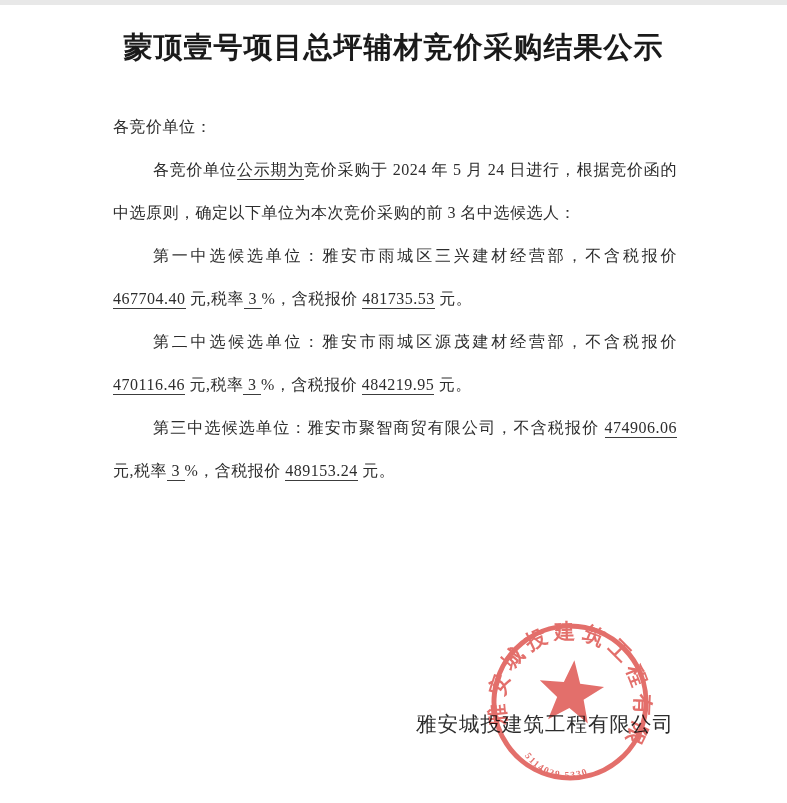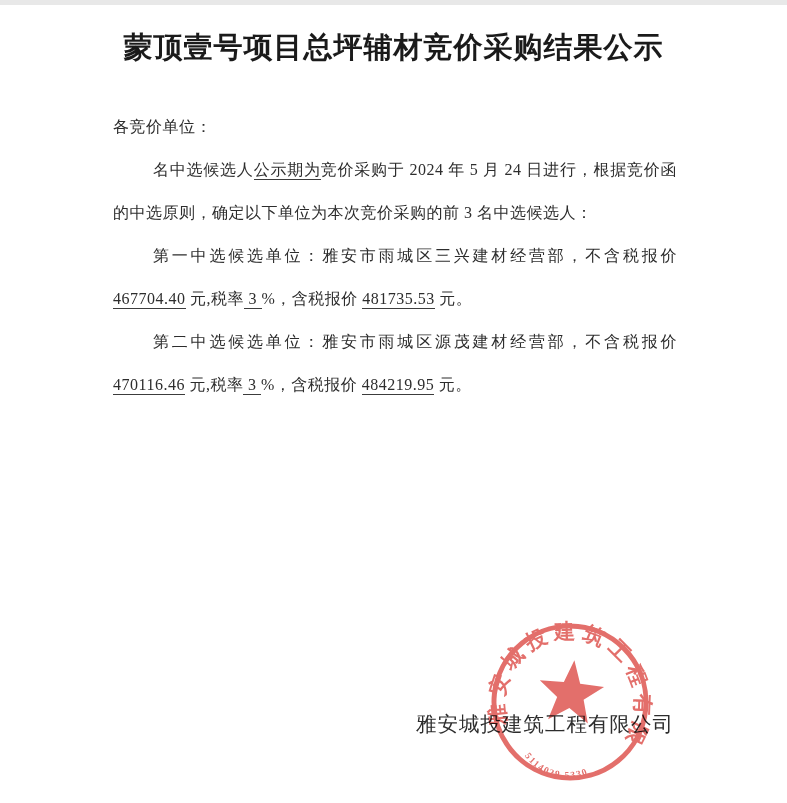--- a/index.html
+++ b/index.html
@@ -66,23 +66,24 @@
 </style>
 </head>
 <body>
 
 <div class="page">
 
   <h1 class="title">蒙顶壹号项目总坪辅材竞价采购结果公示</h1>
 
   <div class="body-text" id="body-paragraphs">
       <div class="para"><span>各竞价单位：</span></div>
-      <div class="para indent"><span>名中选候选人</span><span class="u">公示期为</span><span>竞价采购于 2024 年 5 月 24 日进行，根据竞价函的中选原则，确定以下单位为本次竞价采购的前 3 名中选候选人：</span></div>
+      <div class="para indent"><span>各竞价单位</span><span class="u">公示期为</span><span>竞价采购于 2024 年 5 月 24 日进行，根据竞价函的中选原则，确定以下单位为本次竞价采购的前 3 名中选候选人：</span></div>
       <div class="para indent"><span>第一中选候选单位：雅安市雨城区三兴建材经营部，不含税报价 </span><span class="u">467704.40</span><span> 元,税率</span><span class="u"> 3 </span><span>%，含税报价 </span><span class="u">481735.53</span><span> 元。</span></div>
       <div class="para indent"><span>第二中选候选单位：雅安市雨城区源茂建材经营部，不含税报价 </span><span class="u">470116.46</span><span> 元,税率</span><span class="u"> 3 </span><span>%，含税报价 </span><span class="u">484219.95</span><span> 元。</span></div>
+      <div class="para indent"><span>第三中选候选单位：雅安市聚智商贸有限公司，不含税报价 </span><span class="u">474906.06</span><span> 元,税率</span><span class="u"> 3 </span><span>%，含税报价 </span><span class="u">489153.24</span><span> 元。</span></div>
     </div>
 
   <div class="signature">
     <div>雅安城投建筑工程有限公司</div>
   </div>
 
   <svg class="stamp" viewBox="-101 -101 202 202">
     <g transform="rotate(6)">
       <circle cx="0" cy="0" r="76" fill="none" stroke="var(--stamp-red,#dd4f4a)" stroke-width="5"></circle>
       <polygon transform="translate(0,-8)" fill="var(--stamp-red,#dd4f4a)" points="0,-34 8.2,-11.3 32.3,-10.5 13.3,4.3 20,27.5 0,14 -20,27.5 -13.3,4.3 -32.3,-10.5 -8.2,-11.3"></polygon>

